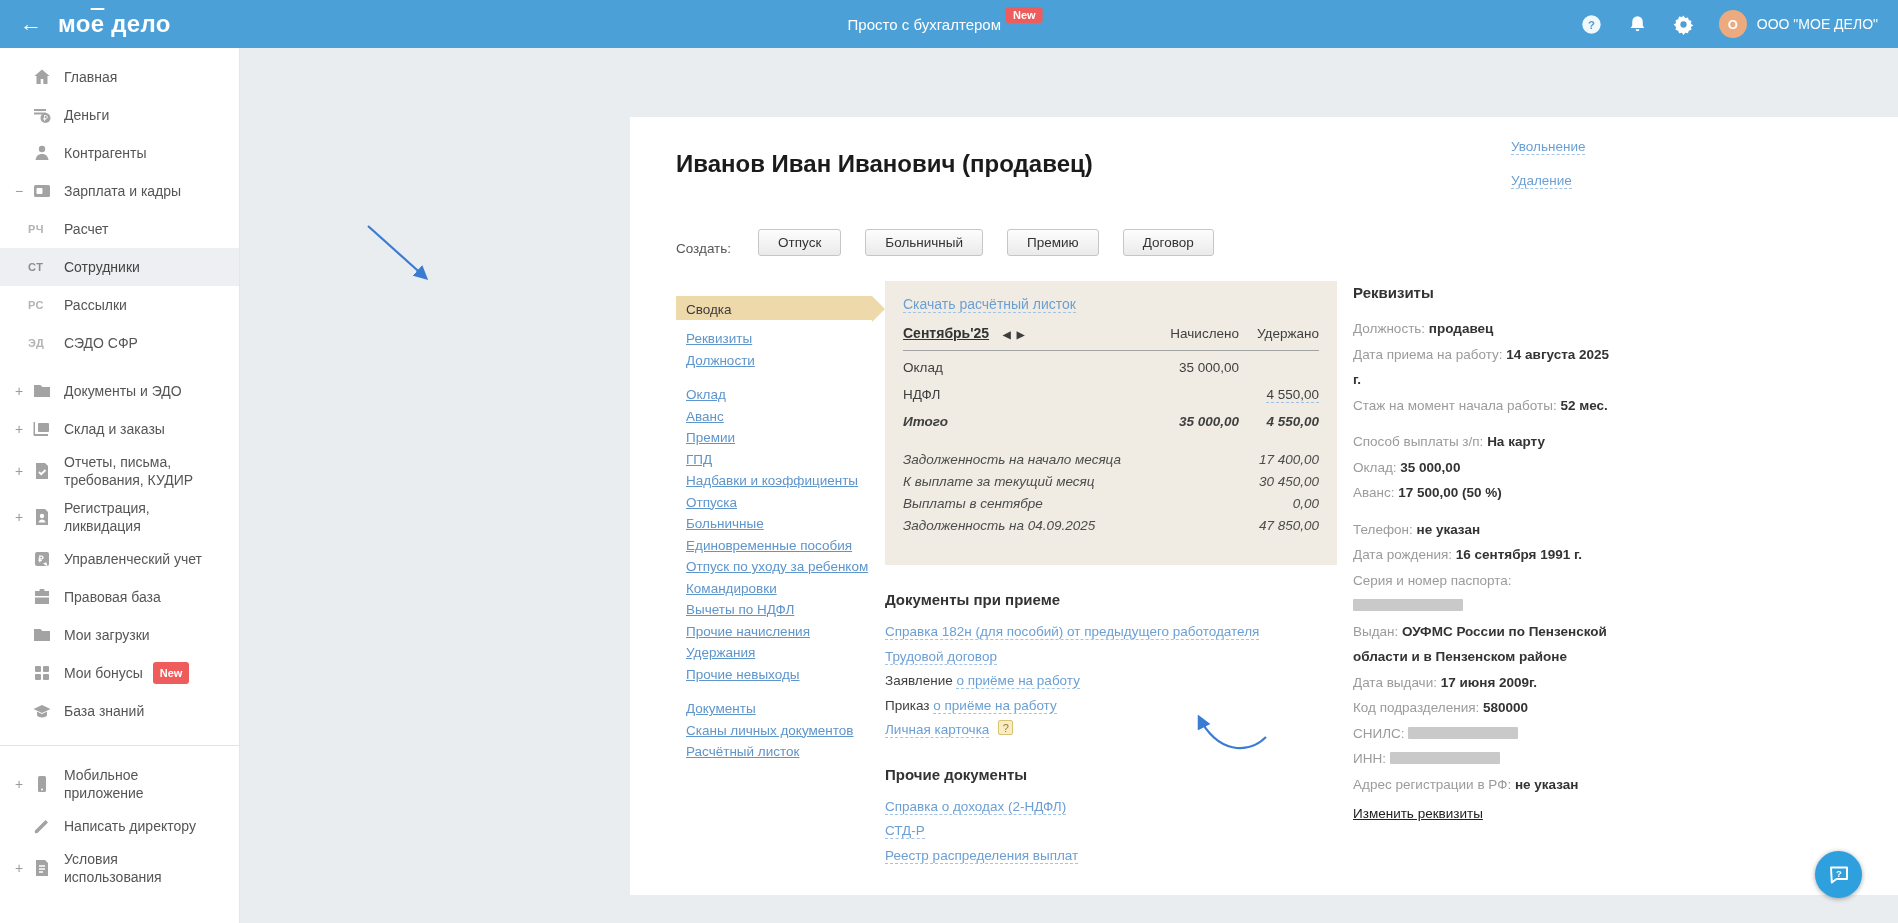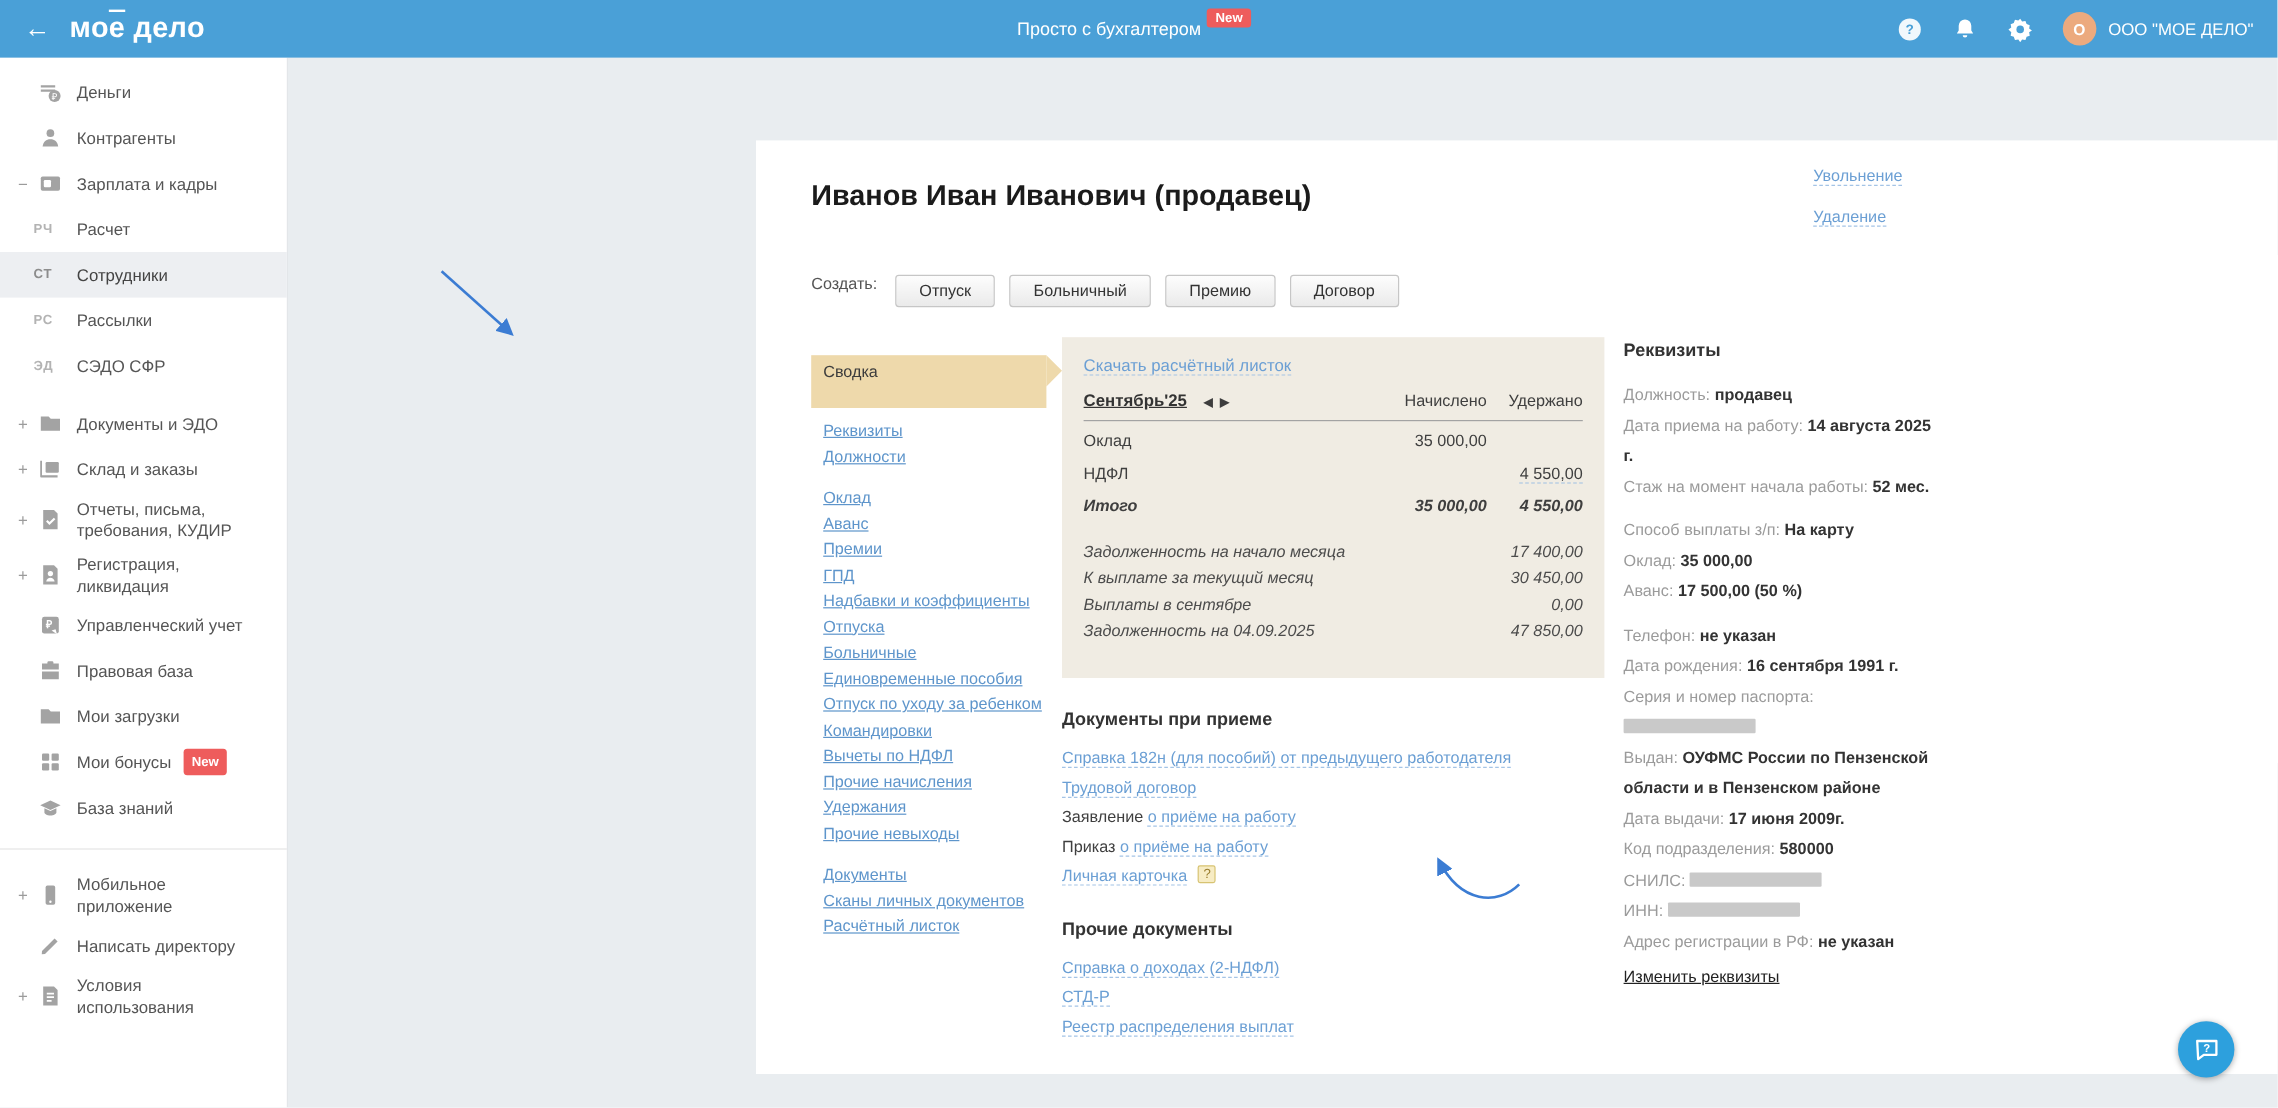--- a/index.html
+++ b/index.html
@@ -35,28 +35,28 @@
   .sb-item.selected .sb-code{color:#8d8d8d}
   .sb-badge{margin-left:10px;background:#ee5c5c;color:#fff;font-size:11px;font-weight:bold;padding:2px 7px;border-radius:3px}
   .sb-divider{height:1px;background:#e4e4e4;margin:15px 0}
 
   
   .main{position:absolute;top:48px;left:240px;right:0;bottom:0;background:#e9edf0}
   .card{position:absolute;left:390px;top:69px;width:1370px;height:778px;background:#fff}
   .page-title{position:absolute;left:46px;top:33px;font-size:24px;font-weight:bold;color:#1b1b1b}
   .top-links{position:absolute;left:881px;top:22px;display:flex;flex-direction:column;gap:18px;font-size:13.5px}
   .dashed-link{color:#6b9fd4;text-decoration:none;border-bottom:1px dashed #a4c4e6;cursor:pointer;align-self:flex-start}
-  .create-row{position:absolute;left:46px;top:112px;display:flex;align-items:flex-start;gap:12px;font-size:13.5px;color:#555}
+  .create-row{position:absolute;left:46px;top:112px;display:flex;align-items:flex-end;gap:24px;font-size:13.5px;color:#555}
   .create-label{margin-right:3px}
   .create-btn{height:27px;padding:0 19px;font-size:13.5px;color:#333;font-family:"Liberation Sans",sans-serif;
     background:linear-gradient(#fdfdfd,#eaeaea);border:1px solid #c6c6c6;border-radius:3px;cursor:pointer}
 
   
   .tabs{position:absolute;left:46px;top:179px;width:215px;font-size:13.5px}
-  .tab-active{position:relative;background:#eed9ab;height:44px;line-height:27px;padding-left:10px;width:196px;color:#3c3c3c;margin-bottom:8px;cursor:pointer}
+  .tab-active{position:relative;background:#eed9ab;height:24px;line-height:27px;padding-left:10px;width:196px;color:#3c3c3c;margin-bottom:8px;cursor:pointer}
   .tab-active::after{content:"";position:absolute;right:-13px;top:0;width:0;height:0;border-top:13.5px solid transparent;border-bottom:13.5px solid transparent;border-left:13px solid #eed9ab}
   .tab-group{margin-bottom:13px}
   .tab-link{display:block;color:#5e95cb;text-decoration:underline;line-height:21.5px;padding-left:10px;cursor:pointer}
 
   
   .payslip{position:absolute;left:255px;top:164px;width:452px;height:284px;background:#f0ece3;padding:15px 18px;font-size:13.5px;color:#3f3f3f}
   .ps-download{font-size:14px}
   .ps-head{display:flex;align-items:baseline;margin-top:13px;padding-bottom:9px;border-bottom:1px solid #a3a3a3}
   .ps-month{flex:1;font-weight:bold;font-size:14px}
   .ps-month a{color:#333;text-decoration:underline;cursor:pointer}
@@ -134,20 +134,26 @@
         <span class="avatar">О</span>
         <span class="company">ООО "МОЕ ДЕЛО"</span>
       </span>
     </div>
   </header>
 
   <aside class="sidebar">
     <nav class="sb-nav">
         <div class="sb-item">
           <span class="sb-icon"><svg viewBox="0 0 20 20">
+              <path d="M10 2.5 2.5 9h2v8h4.2v-5h2.6v5h4.2V9h2z"></path>
+            </svg></span>
+          <span class="sb-label">Главная</span>
+        </div>
+        <div class="sb-item">
+          <span class="sb-icon"><svg viewBox="0 0 20 20">
               <path d="M2 4h12v2H2zM2 7.5h12v2H2z"></path>
               <circle cx="13.5" cy="13" r="5"></circle>
               <text x="13.5" y="16" font-size="8" text-anchor="middle" fill="#fff" font-family="Liberation Sans, sans-serif">₽</text>
             </svg></span>
           <span class="sb-label">Деньги</span>
         </div>
         <div class="sb-item">
           <span class="sb-icon"><svg viewBox="0 0 20 20">
               <circle cx="10" cy="6" r="3.2"></circle>
               <path d="M3.5 17c.6-4 3-6 6.5-6s5.9 2 6.5 6z"></path>

